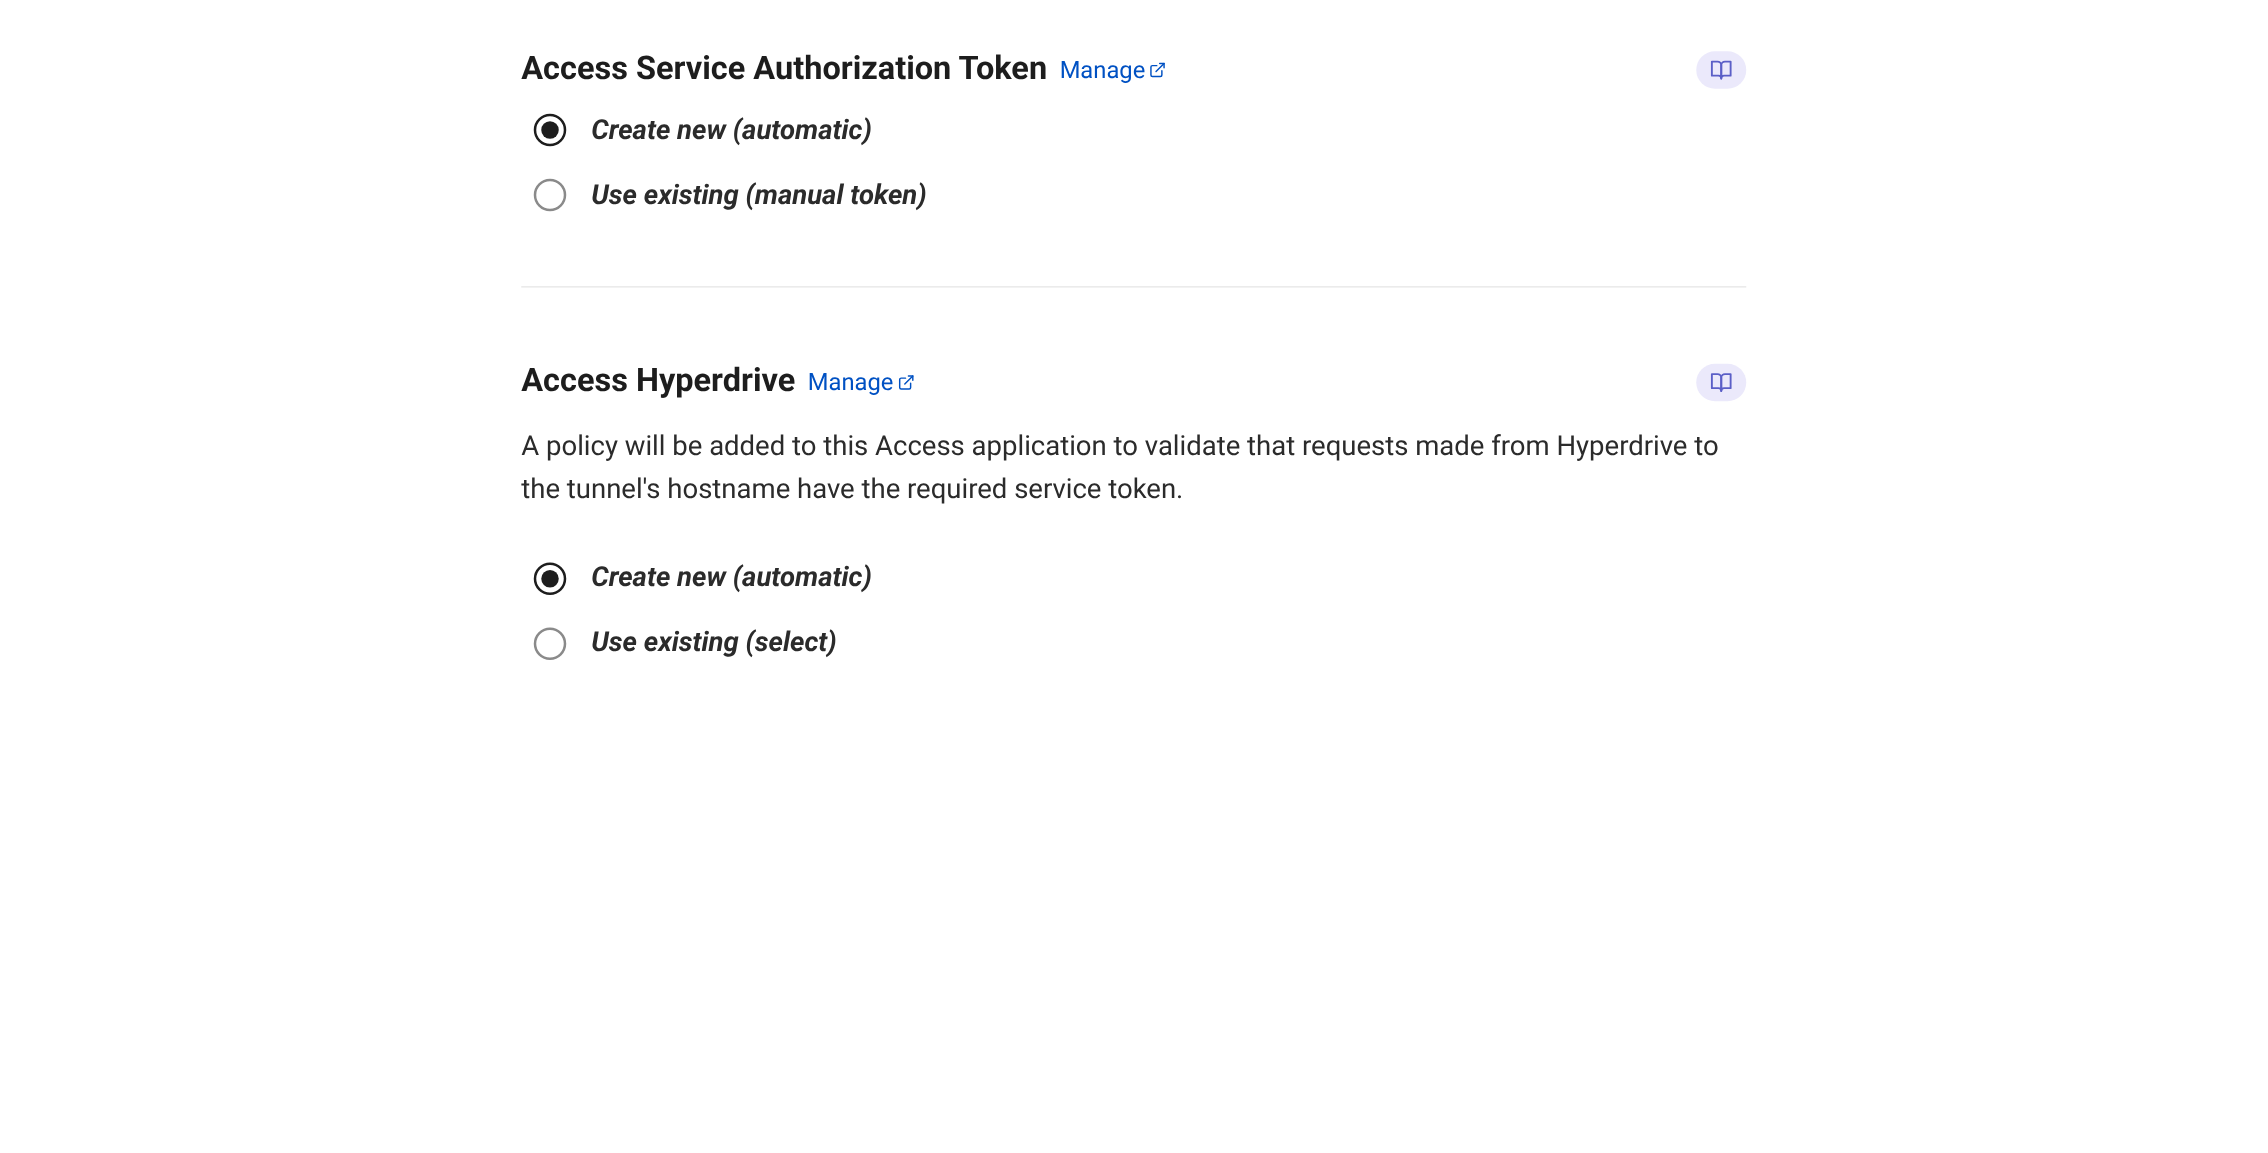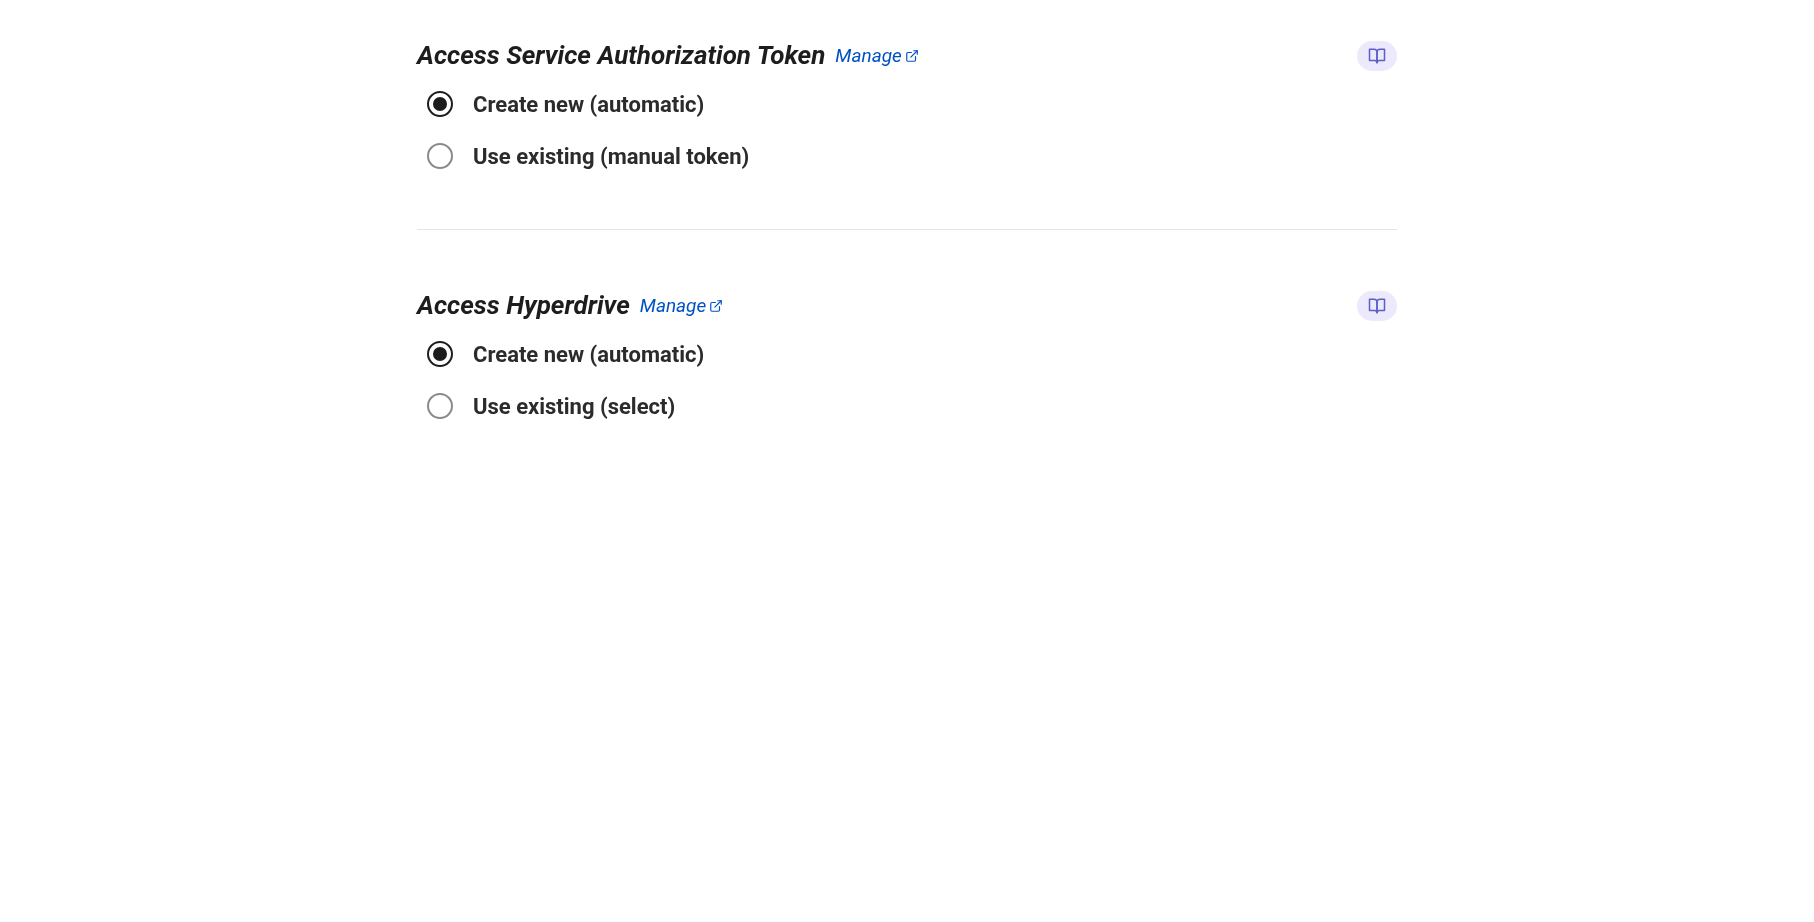--- a/index.html
+++ b/index.html
@@ -20,21 +20,20 @@
     }
     .section {
       padding-bottom: 60px;
     }
     .section-header {
       display: flex;
       align-items: center;
       justify-content: space-between;
       margin-bottom: 20px;
       gap: 14px;
-      font-style: italic;
     }
     .header-left {
       display: flex;
       align-items: center;
       flex-wrap: wrap;
       gap: 10px;
     }
     .section-title {
       font-size: 26px;
       font-weight: 700;
@@ -107,20 +106,21 @@
     .radio-dot {
       width: 14px;
       height: 14px;
       background: #1d1d1d;
       border-radius: 50%;
     }
     .radio-label {
       font-size: 22px;
       font-weight: 700;
       color: #2b2b2b;
+      font-style: italic;
     }
     .divider {
       height: 1px;
       background: #e5e5e5;
       width: 100%;
       margin-bottom: 60px;
     }
   </style>
 </head>
 <body>
@@ -179,20 +179,21 @@
         </a>
       </div>
       <div class="doc-icon-btn">
         <svg viewBox="0 0 24 24" fill="none" stroke-width="2" stroke-linecap="round" stroke-linejoin="round">
           <path d="M2 3h6a4 4 0 0 1 4 4v14a3 3 0 0 0-3-3H2z"></path>
           <path d="M22 3h-6a4 4 0 0 0-4 4v14a3 3 0 0 1 3-3h7z"></path>
         </svg>
       </div>
     </div>
 
+    <p class="section-desc">A policy will be added to this Access application to validate that requests made from Hyperdrive to the tunnel's hostname have the required service token.</p>
 
     <div class="radio-group">
       <label class="radio-row">
         <span class="radio-circle">
           <span class="radio-dot"></span>
         </span>
         <span class="radio-label">Create new (automatic)</span>
       </label>
       <label class="radio-row">
         <span class="radio-circle unchecked"></span>

